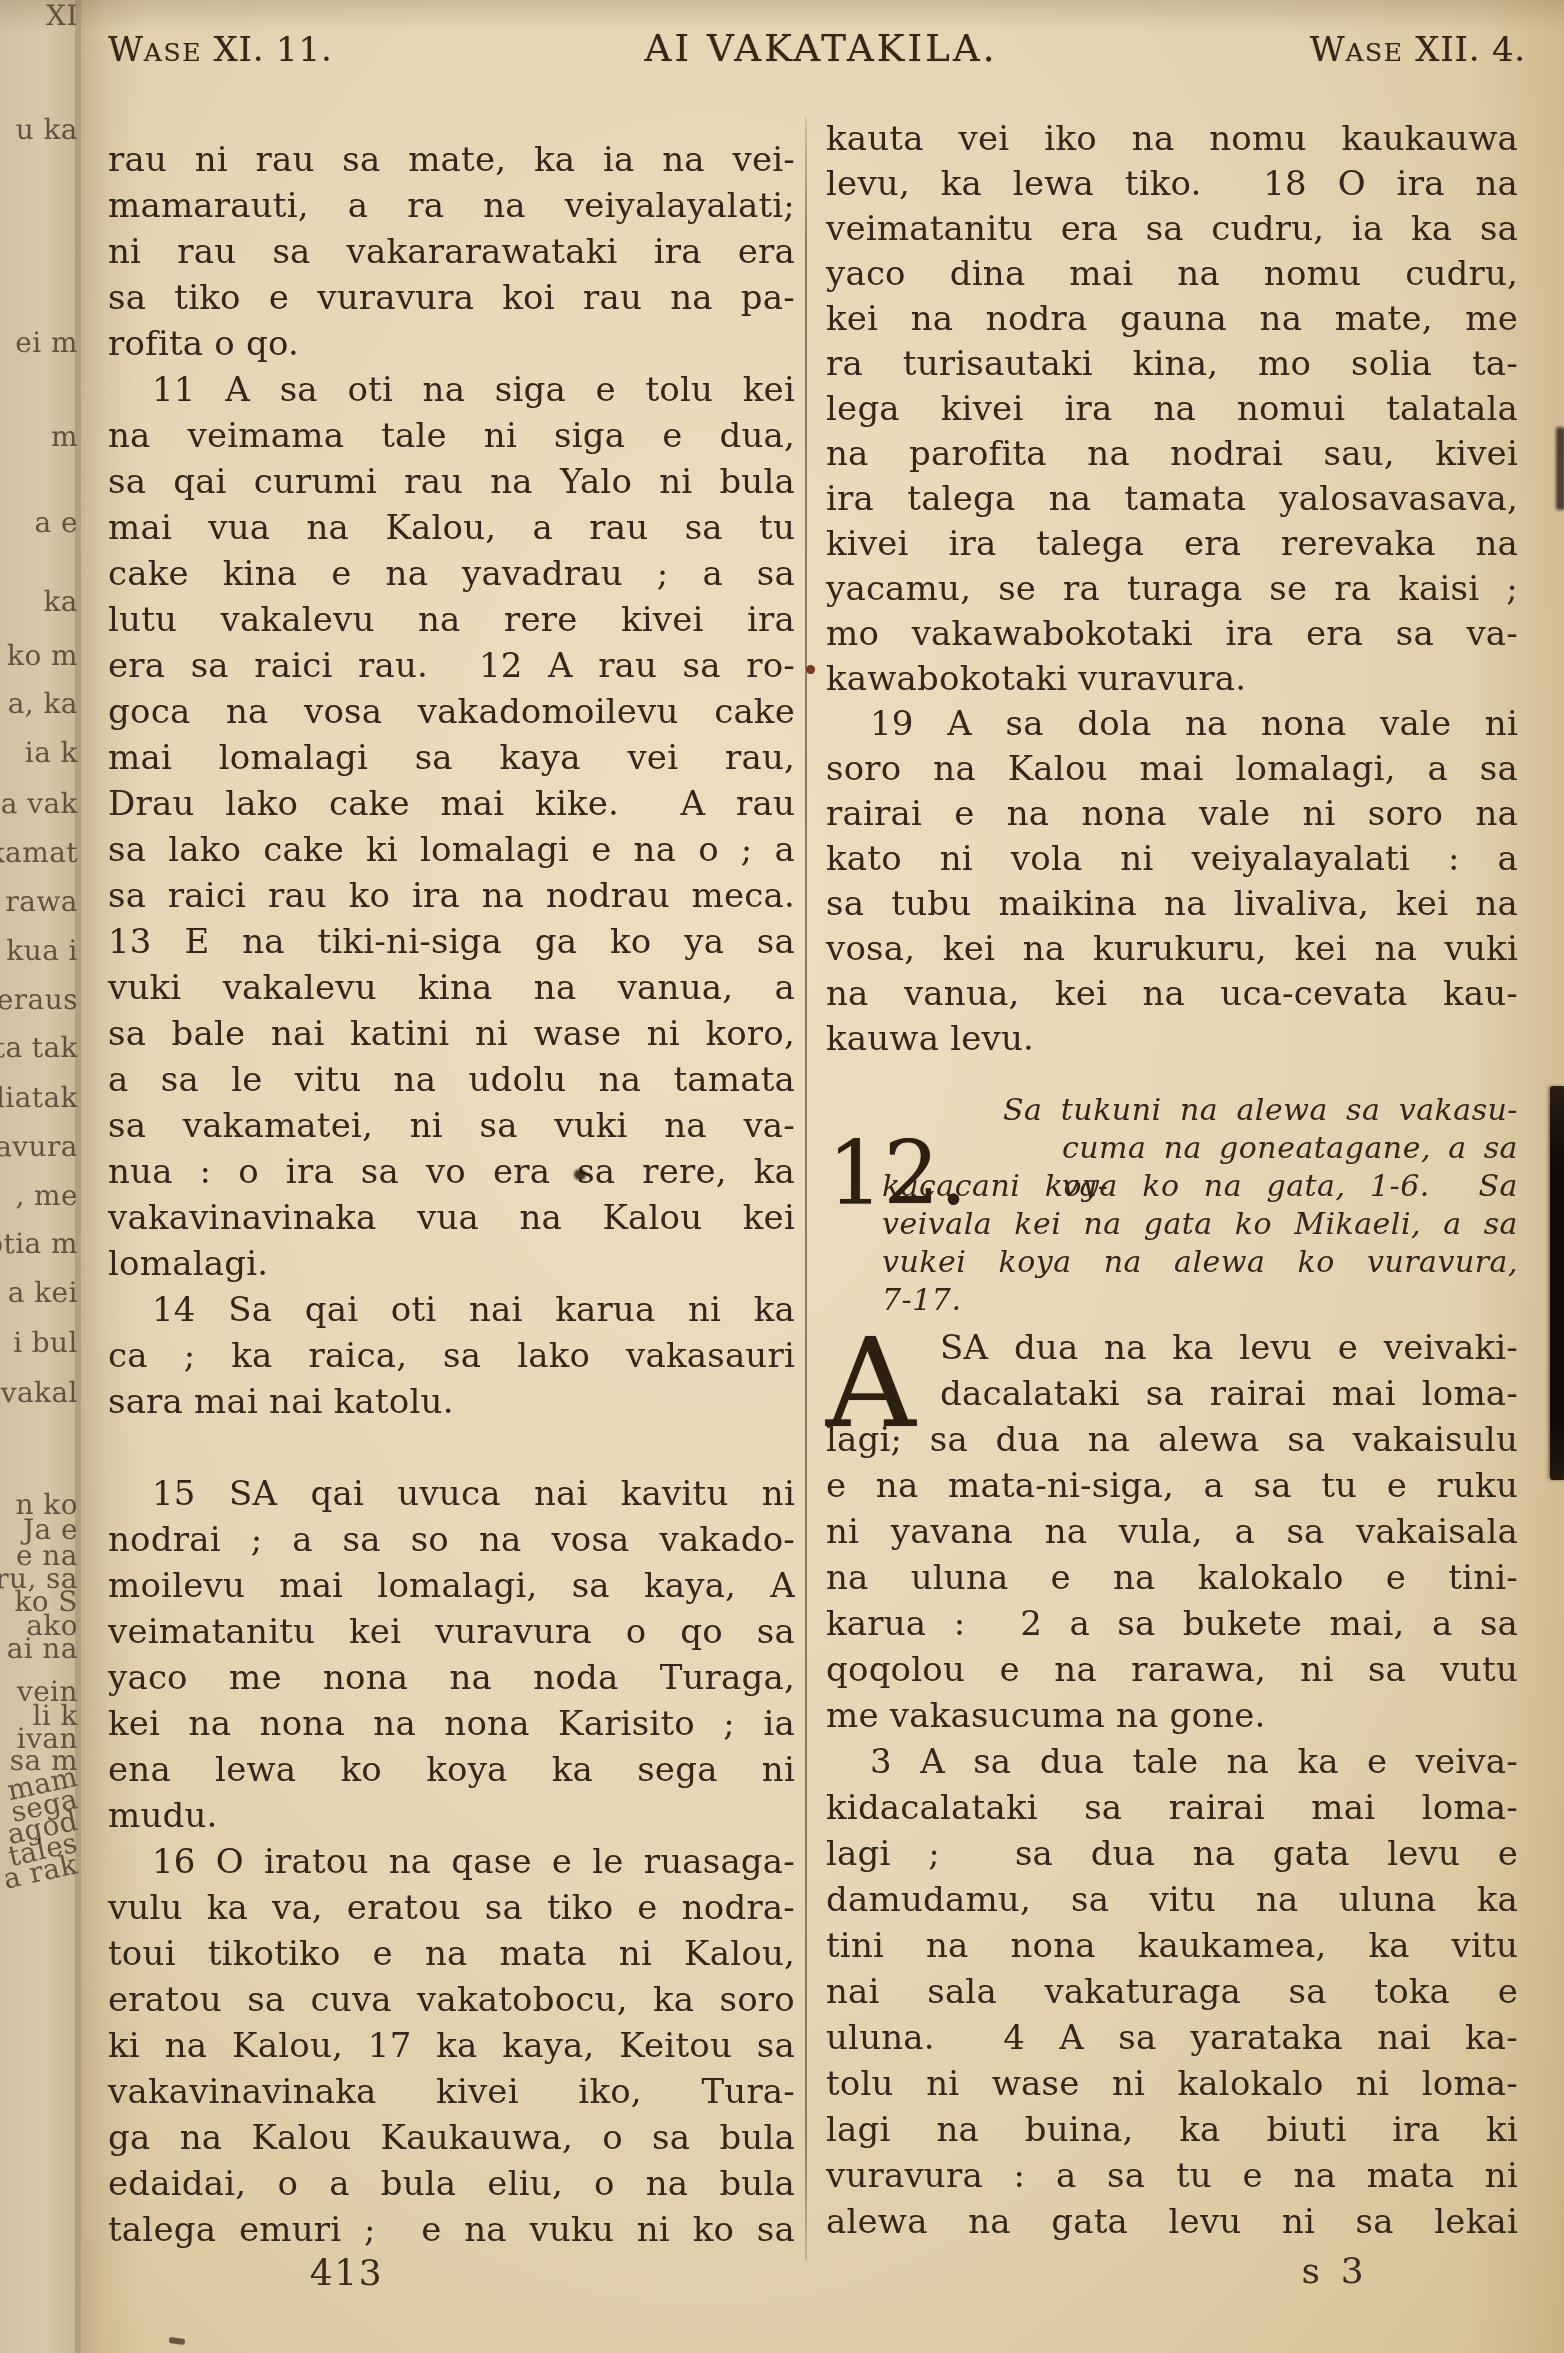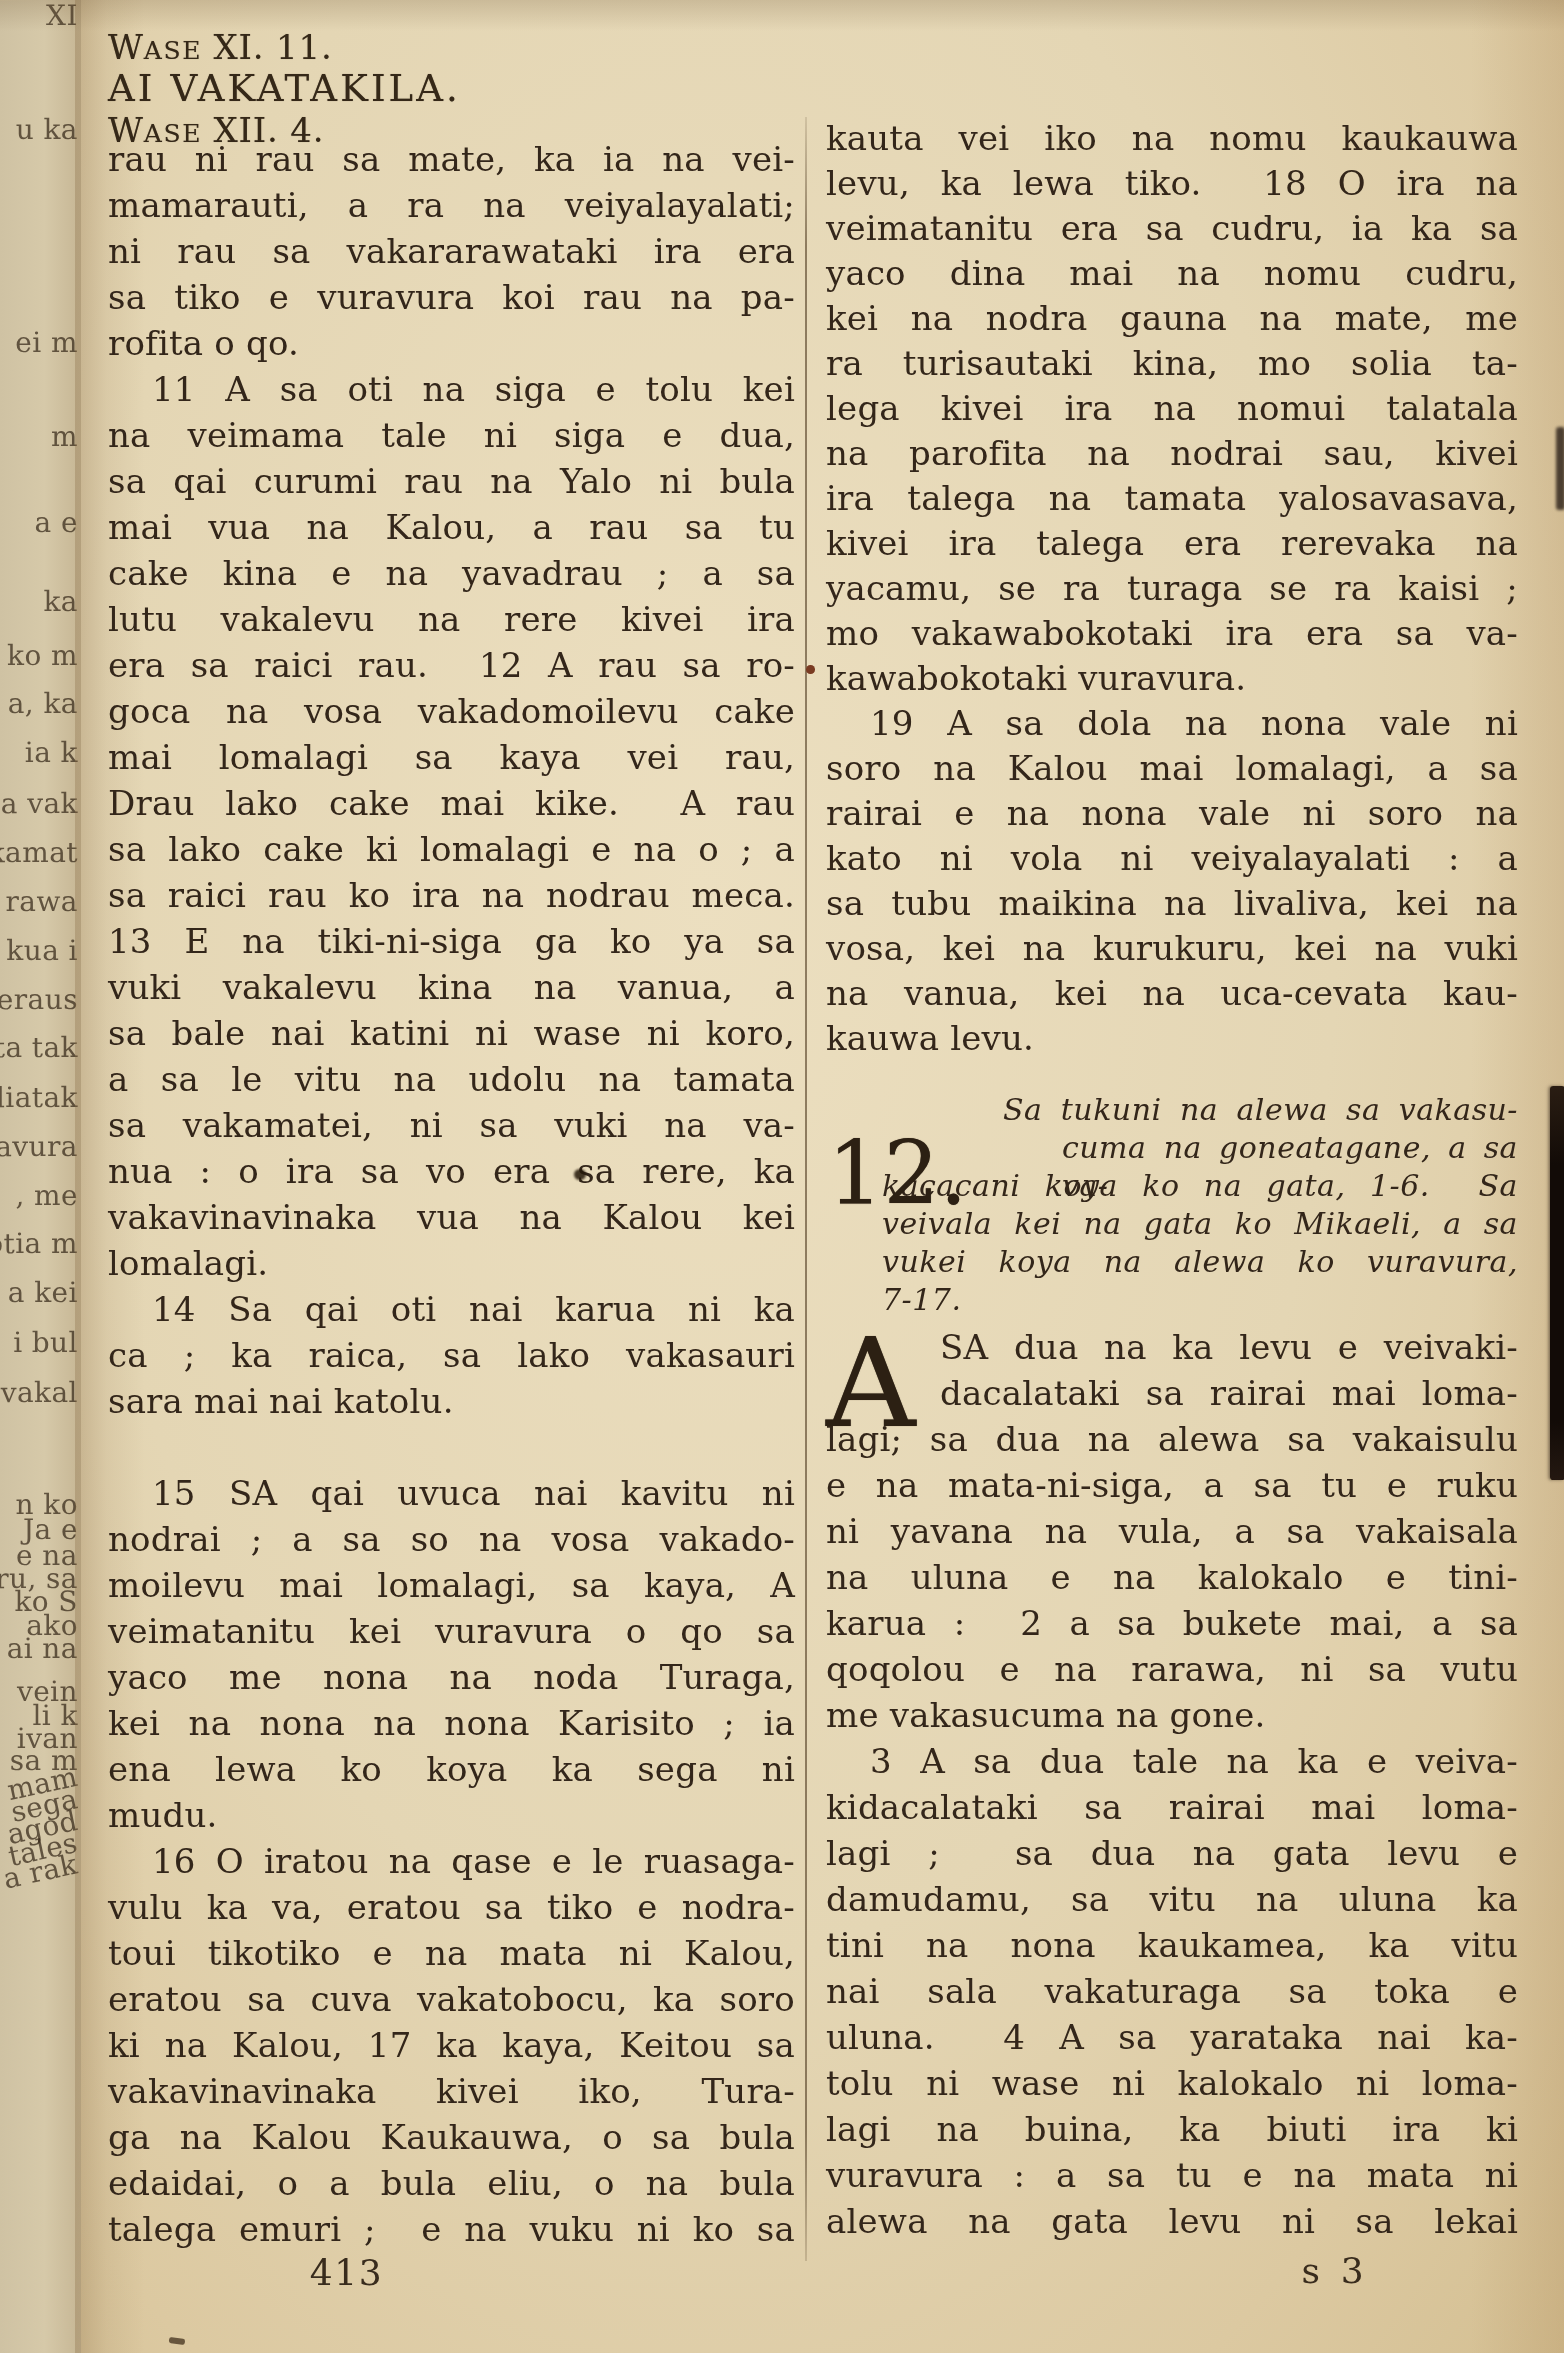--- a/index.html
+++ b/index.html
@@ -23,21 +23,21 @@
   }
   .gutter-shadow{
     position:absolute;left:75px;top:0;width:70px;height:2354px;
     background:linear-gradient(to right,rgba(130,100,60,0.30),rgba(130,100,60,0.10) 45%,rgba(130,100,60,0) 100%);
     pointer-events:none;
   }
   
   .runhead{
     position:absolute;left:108px;top:27px;width:1418px;height:50px;
     display:flex;justify-content:space-between;align-items:baseline;
-    font-size:34px;color:#32251786;color:#352818;flex-direction:column;
+    font-size:34px;color:#32251786;color:#352818;
   }
   .runhead .sc-small{font-size:25px;letter-spacing:1.6px;}
   .runhead .title{font-size:37px;letter-spacing:3.1px;text-shadow:0 0 0.8px rgba(50,38,23,.6);}
   .runhead .ref{letter-spacing:0.8px;text-shadow:0 0 0.8px rgba(50,38,23,.45);}
   
   .col{position:absolute;top:116px;}
   .col-left{left:108px;width:687px;margin-top:20px;}
   .col-right{left:826px;width:692px;}
   .line{
     height:46px;line-height:46px;font-size:34px;

